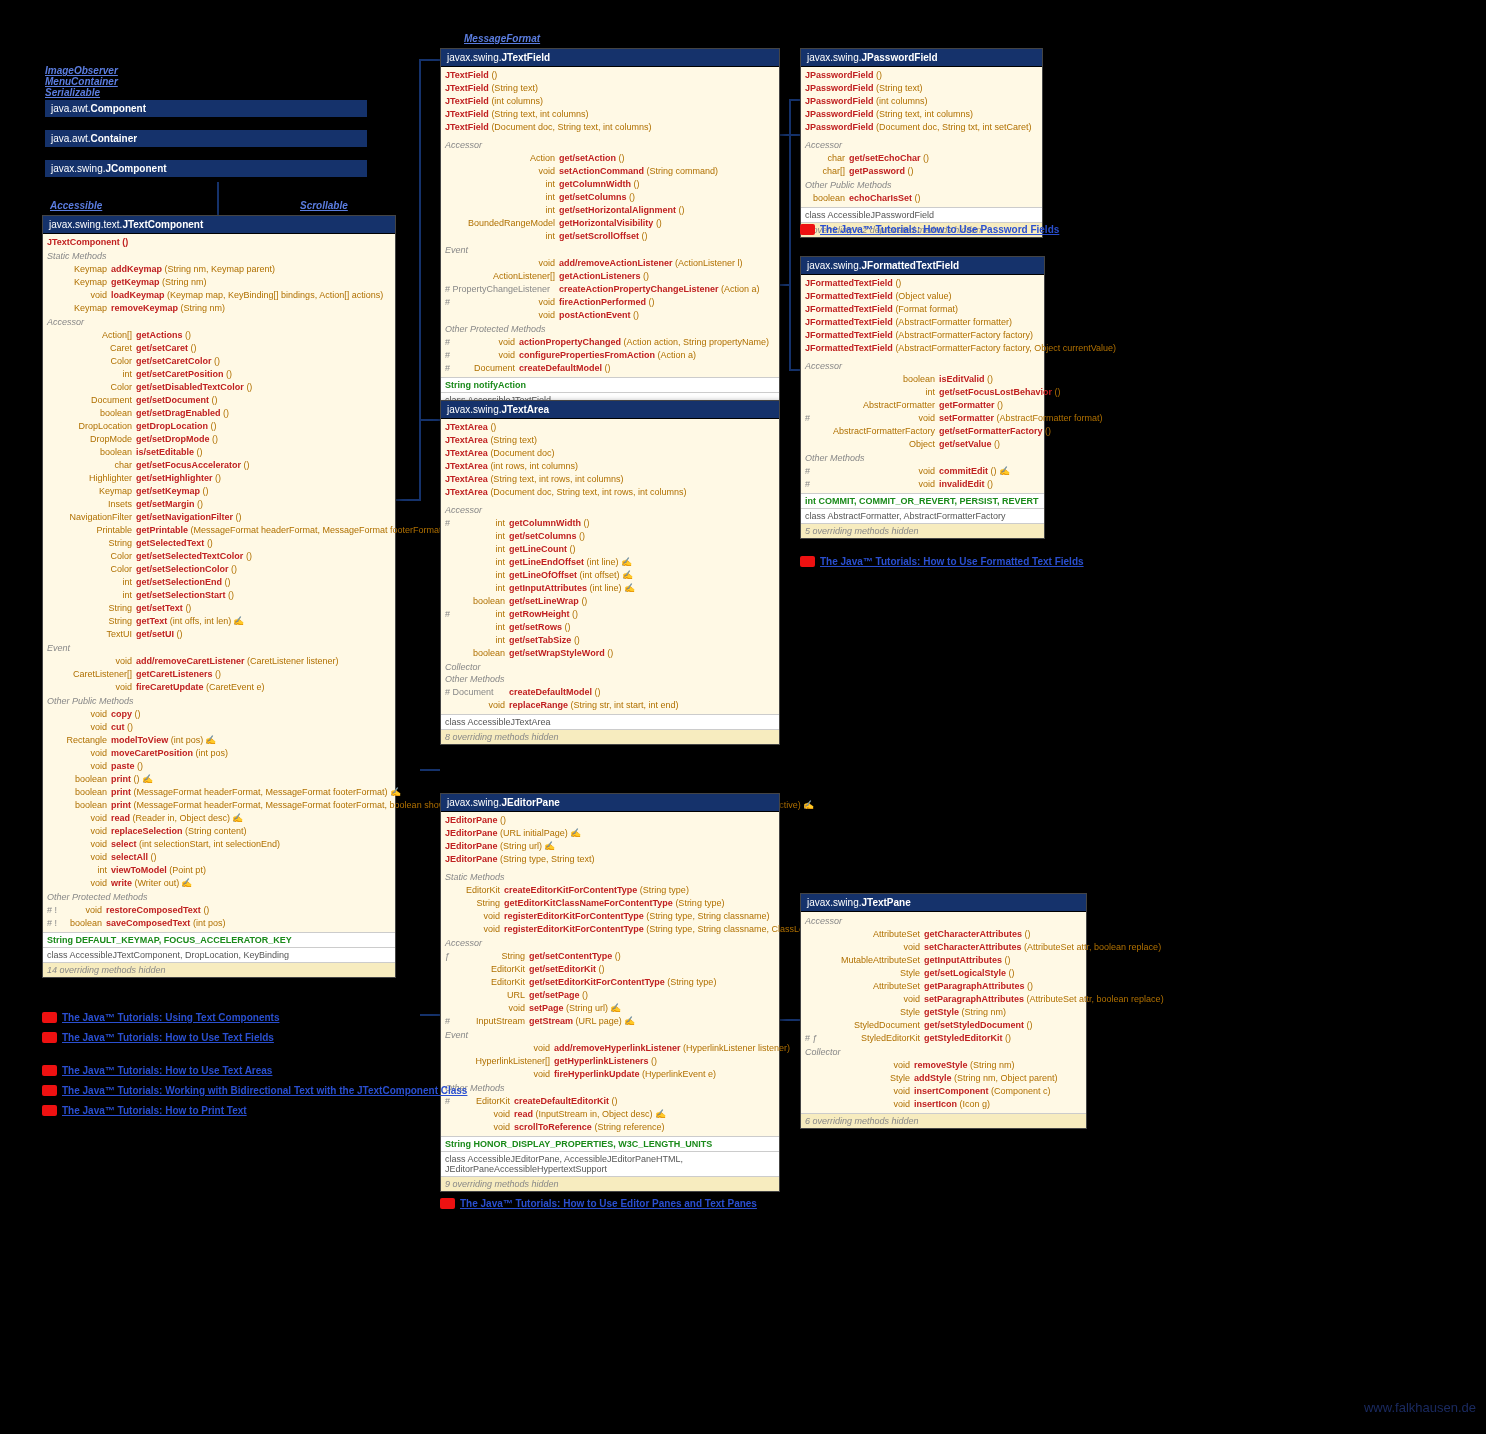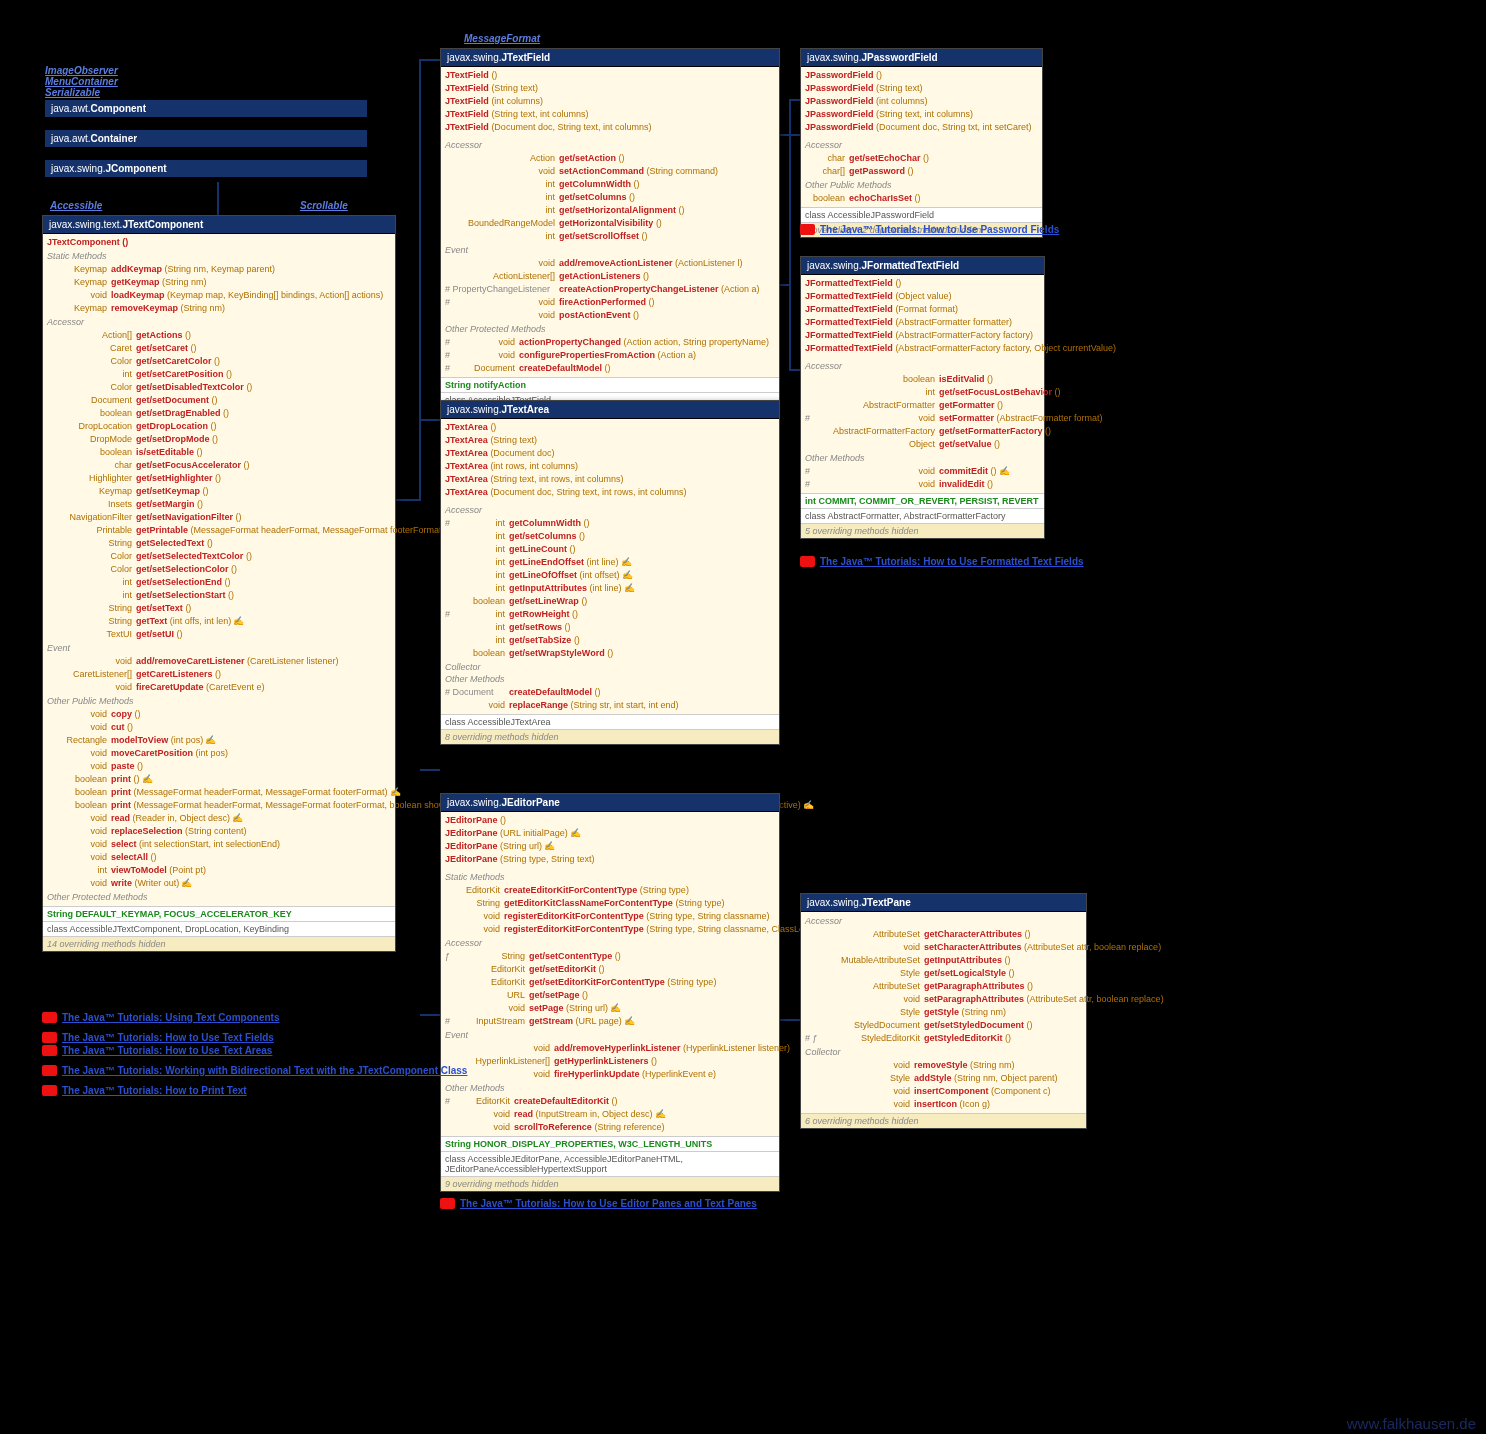--- a/index.html
+++ b/index.html
@@ -106,20 +106,24 @@
         <div class="row"><span class="rt" style="min-width:60px">boolean</span><span class="nm">print</span> <span class="p">(MessageFormat headerFormat, MessageFormat footerFormat) ✍</span></div>
         <div class="row"><span class="rt" style="min-width:60px">boolean</span><span class="nm">print</span> <span class="p">(MessageFormat headerFormat, MessageFormat footerFormat, boolean showPrintDialog, PrintService service, PrintRequestAttributeSet attributes, boolean interactive) ✍</span></div>
         <div class="row"><span class="rt" style="min-width:60px">void</span><span class="nm">read</span> <span class="p">(Reader in, Object desc) ✍</span></div>
         <div class="row"><span class="rt" style="min-width:60px">void</span><span class="nm">replaceSelection</span> <span class="p">(String content)</span></div>
         <div class="row"><span class="rt" style="min-width:60px">void</span><span class="nm">select</span> <span class="p">(int selectionStart, int selectionEnd)</span></div>
         <div class="row"><span class="rt" style="min-width:60px">void</span><span class="nm">selectAll</span> <span class="p">()</span></div>
         <div class="row"><span class="rt" style="min-width:60px">int</span><span class="nm">viewToModel</span> <span class="p">(Point pt)</span></div>
         <div class="row"><span class="rt" style="min-width:60px">void</span><span class="nm">write</span> <span class="p">(Writer out) ✍</span></div>
       </div>
 <div class="sect">Other Protected Methods</div>
+<div id="jtc-opr">
+        <div class="row"><span class="hash"># !</span><span class="rt" style="min-width:45px">void</span><span class="nm">restoreComposedText</span> <span class="p">()</span></div>
+        <div class="row"><span class="hash"># !</span><span class="rt" style="min-width:45px">boolean</span><span class="nm">saveComposedText</span> <span class="p">(int pos)</span></div>
+      </div>
 </div>
 <div class="foot2"><span class="fconst">String DEFAULT_KEYMAP, FOCUS_ACCELERATOR_KEY</span></div>
 <div class="foot2">class AccessibleJTextComponent, DropLocation, KeyBinding</div>
 <div class="footer">14 overriding methods hidden</div>
 </div>
 
 <span class="interface abs" style="left:464px;top:33px">MessageFormat</span>
 
 <div class="classbox" style="left:440px;top:48px;width:338px">
 <div class="hcell"><span class="pkg">javax.swing.</span><span class="cls">JTextField</span></div>
@@ -331,31 +335,31 @@
       </div>
     </div>
 <div class="footer">6 overriding methods hidden</div>
 </div>
 
 <div class="abs" style="left:42px;top:1012px">
 <div class="link" style="position:relative;margin-bottom:9px">
       <span class="oicon"></span>
       <a>The Java™ Tutorials: Using Text Components</a>
     </div>
-<div class="link" style="position:relative;margin-bottom:2px">
+<div class="link" style="position:relative;margin-bottom:22px">
       <span class="oicon"></span>
       <a>The Java™ Tutorials: How to Use Text Fields</a>
     </div>
 <div class="link" style="position:relative;margin-bottom:9px">
       <span class="oicon"></span>
       <a>The Java™ Tutorials: How to Use Text Areas</a>
     </div>
 <div class="link" style="position:relative;margin-bottom:9px">
       <span class="oicon"></span>
       <a>The Java™ Tutorials: Working with Bidirectional Text with the JTextComponent Class</a>
     </div>
 <div class="link" style="position:relative;margin-bottom:9px">
       <span class="oicon"></span>
       <a>The Java™ Tutorials: How to Print Text</a>
     </div>
 </div>
 
-<div class="abs" style="right:10px;bottom:2px;color:#1a2a60;font-size:15px">www.falkhausen.de</div>
+<div class="abs" style="right:10px;bottom:19px;color:#1a2a60;font-size:13px">www.falkhausen.de</div>
 
 </body></html>

